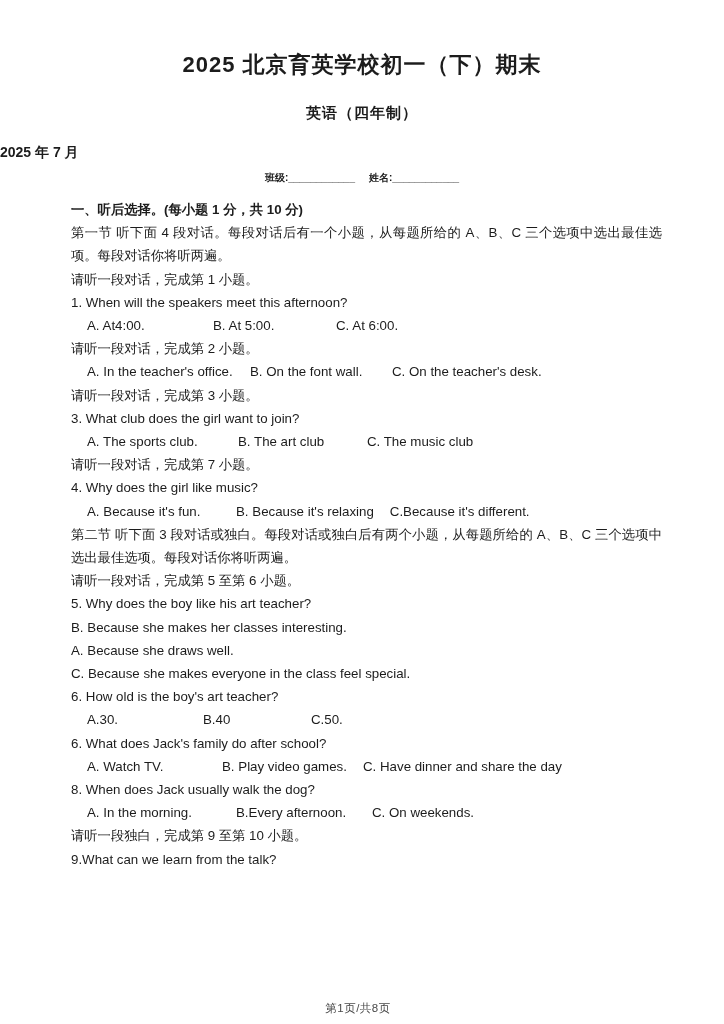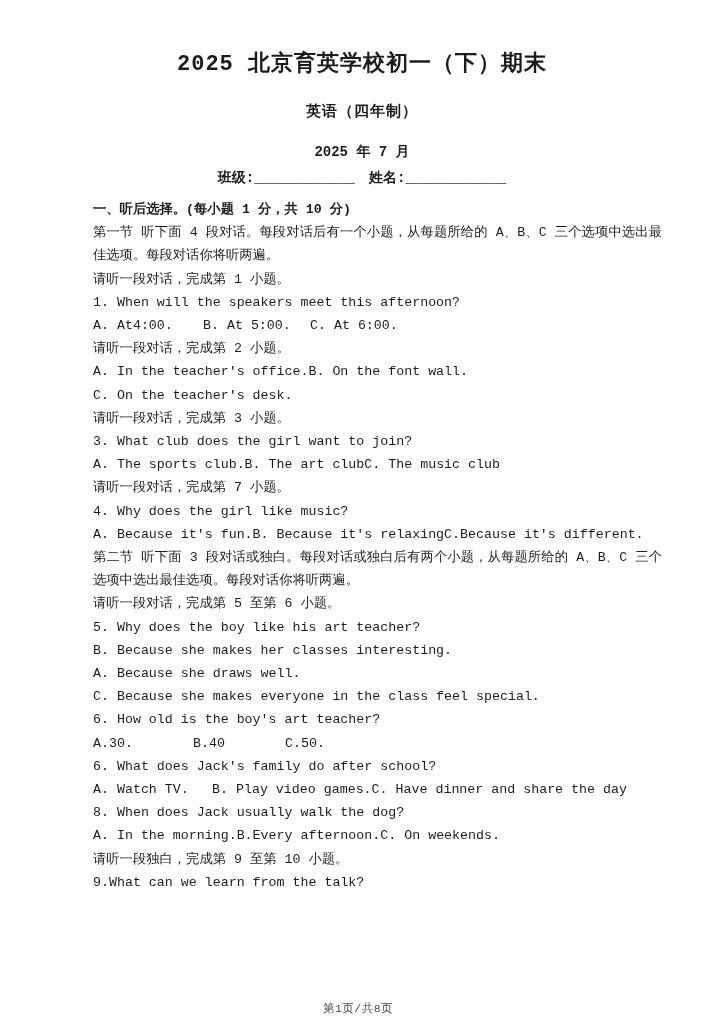--- a/index.html
+++ b/index.html
@@ -3,21 +3,21 @@
 <meta charset="utf-8">
 <style>
   html, body { margin: 0; padding: 0; background: #ffffff; }
   .page {
     position: relative;
     width: 724px;
     height: 1024px;
     margin: 0 auto;
     background: #ffffff;
     color: #1c1c1c;
-    font-family: Liberation Mono, monospace;
+    font-family: Liberation Sans, sans-serif;
     overflow: hidden;
   }
   .title1 {
     margin: 0;
     padding-top: 50px;
     text-align: center;
     font-size: 22px;
     line-height: 30px;
     font-weight: 700;
     letter-spacing: 1px;
@@ -26,55 +26,54 @@
     margin: 0;
     padding-top: 18px;
     text-align: center;
     font-size: 15px;
     line-height: 30px;
     font-weight: 700;
     letter-spacing: 1px;
   }
   .dateline {
     margin-top: 14px;
-    text-align: center;
     font-size: 14px;
     line-height: 20px;
     font-weight: 700;
   }
   .idline {
     margin-top: 5px;
     text-align: center;
-    font-size: 14px;
+    font-size: 10px;
     line-height: 22px;
     font-weight: 700;
   }
   .idline .gap { display: inline-block; width: 14px; }
   .secheader {
     margin-top: 4px;
     text-align: center;
     font-size: 14.5px;
     line-height: 21px;
     font-weight: 700;
   }
   .bodytext {
     margin-top: 9px;
-    padding: 0 62px 0 93px;
+    padding: 0 62px 0 71px;
   }
   .bline {
     font-size: 13.3px;
     line-height: 23.2px;
     min-height: 23.2px;
   }
   .bline.bold { font-weight: 700; }
   .bline.para {
     text-align: justify;
     text-justify: inter-ideograph;
   }
-  .bline .opt { display: inline-block; vertical-align: top; }
+  .bline .opt { display: inline-block; vertical-align: top; margin-left: 16px; }
   .pagefooter {
     position: absolute;
     left: 0;
     right: 8px;
     bottom: 8px;
     text-align: center;
     font-size: 11.5px;
     color: #4a4a4a;
     letter-spacing: 0.5px;
   }

